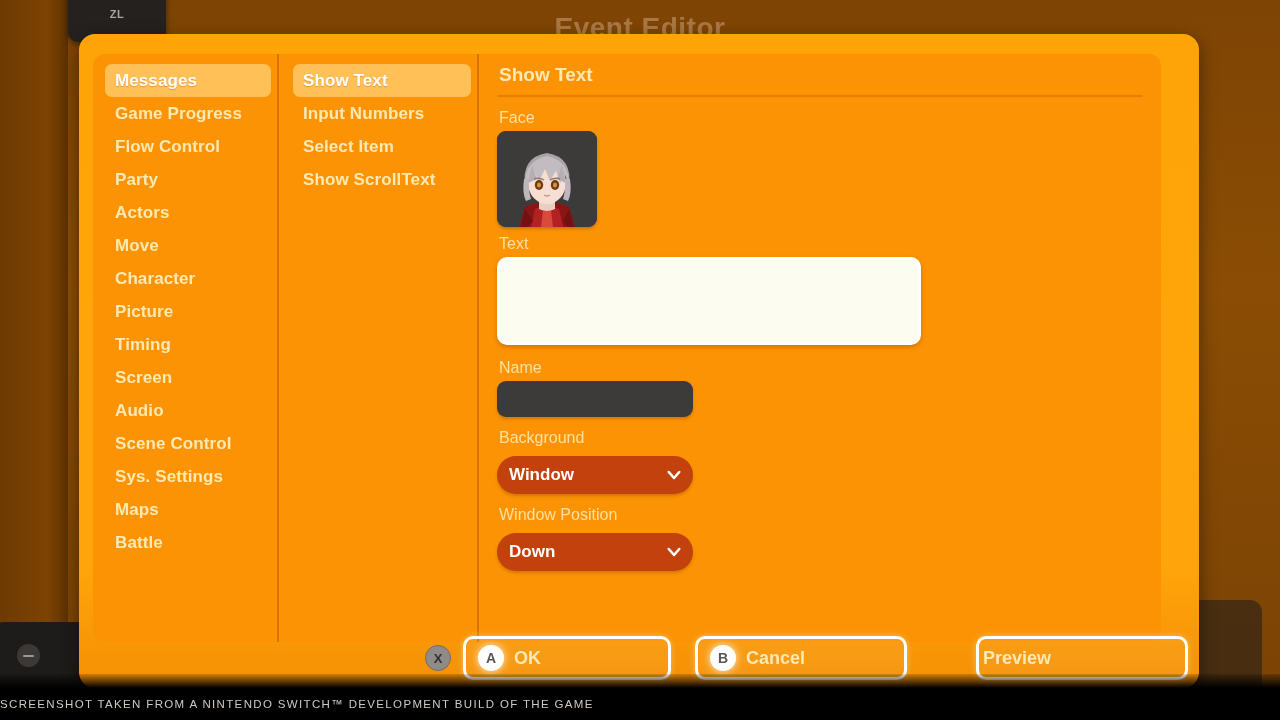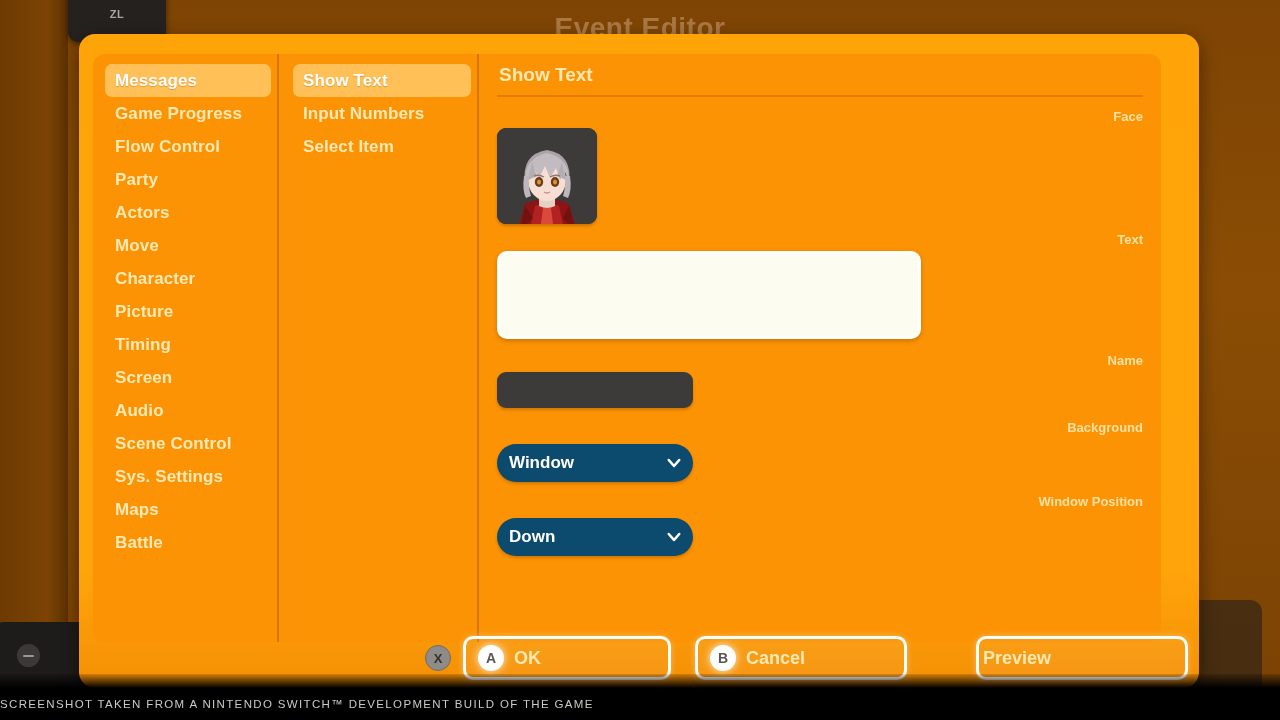--- a/index.html
+++ b/index.html
@@ -134,26 +134,25 @@
     color: #fde9b4;
     padding-left: 2px;
     margin-bottom: 9px;
   }
   .detail-divider {
     height: 2px;
     background: rgba(170,80,0,.30);
     margin-bottom: 12px;
   }
   .field-label {
-    font-size: 13px;
-    font-weight: bold;
+    font-size: 16px;
+    font-weight: normal;
     color: #fde0a0;
     margin-bottom: 4px;
     padding-left: 2px;
-    text-align: right;
   }
 
   .face-box {
     width: 100px; height: 96px;
     background: #3d3b3a;
     border-radius: 9px;
     overflow: hidden;
     position: relative;
     box-shadow: 0 2px 3px rgba(120,55,0,.35);
   }
@@ -171,21 +170,21 @@
   .name-input {
     width: 196px; height: 36px;
     background: #3d3b3a;
     border-radius: 9px;
     margin-bottom: 12px;
     box-shadow: 0 2px 3px rgba(120,55,0,.3);
   }
 
   .dropdown {
     width: 196px; height: 38px;
-    background: #0c4a6e;
+    background: #c2410c;
     border-radius: 19px;
     display: flex;
     align-items: center;
     justify-content: space-between;
     padding: 0 10px 0 12px;
     margin-bottom: 12px;
     box-shadow: 0 2px 3px rgba(120,55,0,.3);
     margin-top: 9px;
   }
   .dropdown-value {
@@ -302,20 +301,21 @@
         <div class="menu-item"><span>Scene Control</span></div>
         <div class="menu-item"><span>Sys. Settings</span></div>
         <div class="menu-item"><span>Maps</span></div>
         <div class="menu-item"><span>Battle</span></div>
       </div>
 
       <div class="col-sub">
         <div class="menu-item selected"><span>Show Text</span></div>
         <div class="menu-item"><span>Input Numbers</span></div>
         <div class="menu-item"><span>Select Item</span></div>
+        <div class="menu-item"><span>Show ScrollText</span></div>
       </div>
 
       <div class="col-detail">
         <div class="detail-title">Show Text</div>
         <div class="detail-divider"></div>
 
         <div class="field-label">Face</div>
         <div class="face-box">
           <svg class="face-art" viewBox="0 0 100 96">
             <rect x="0" y="0" width="100" height="96" fill="#3d3b3a"></rect>

